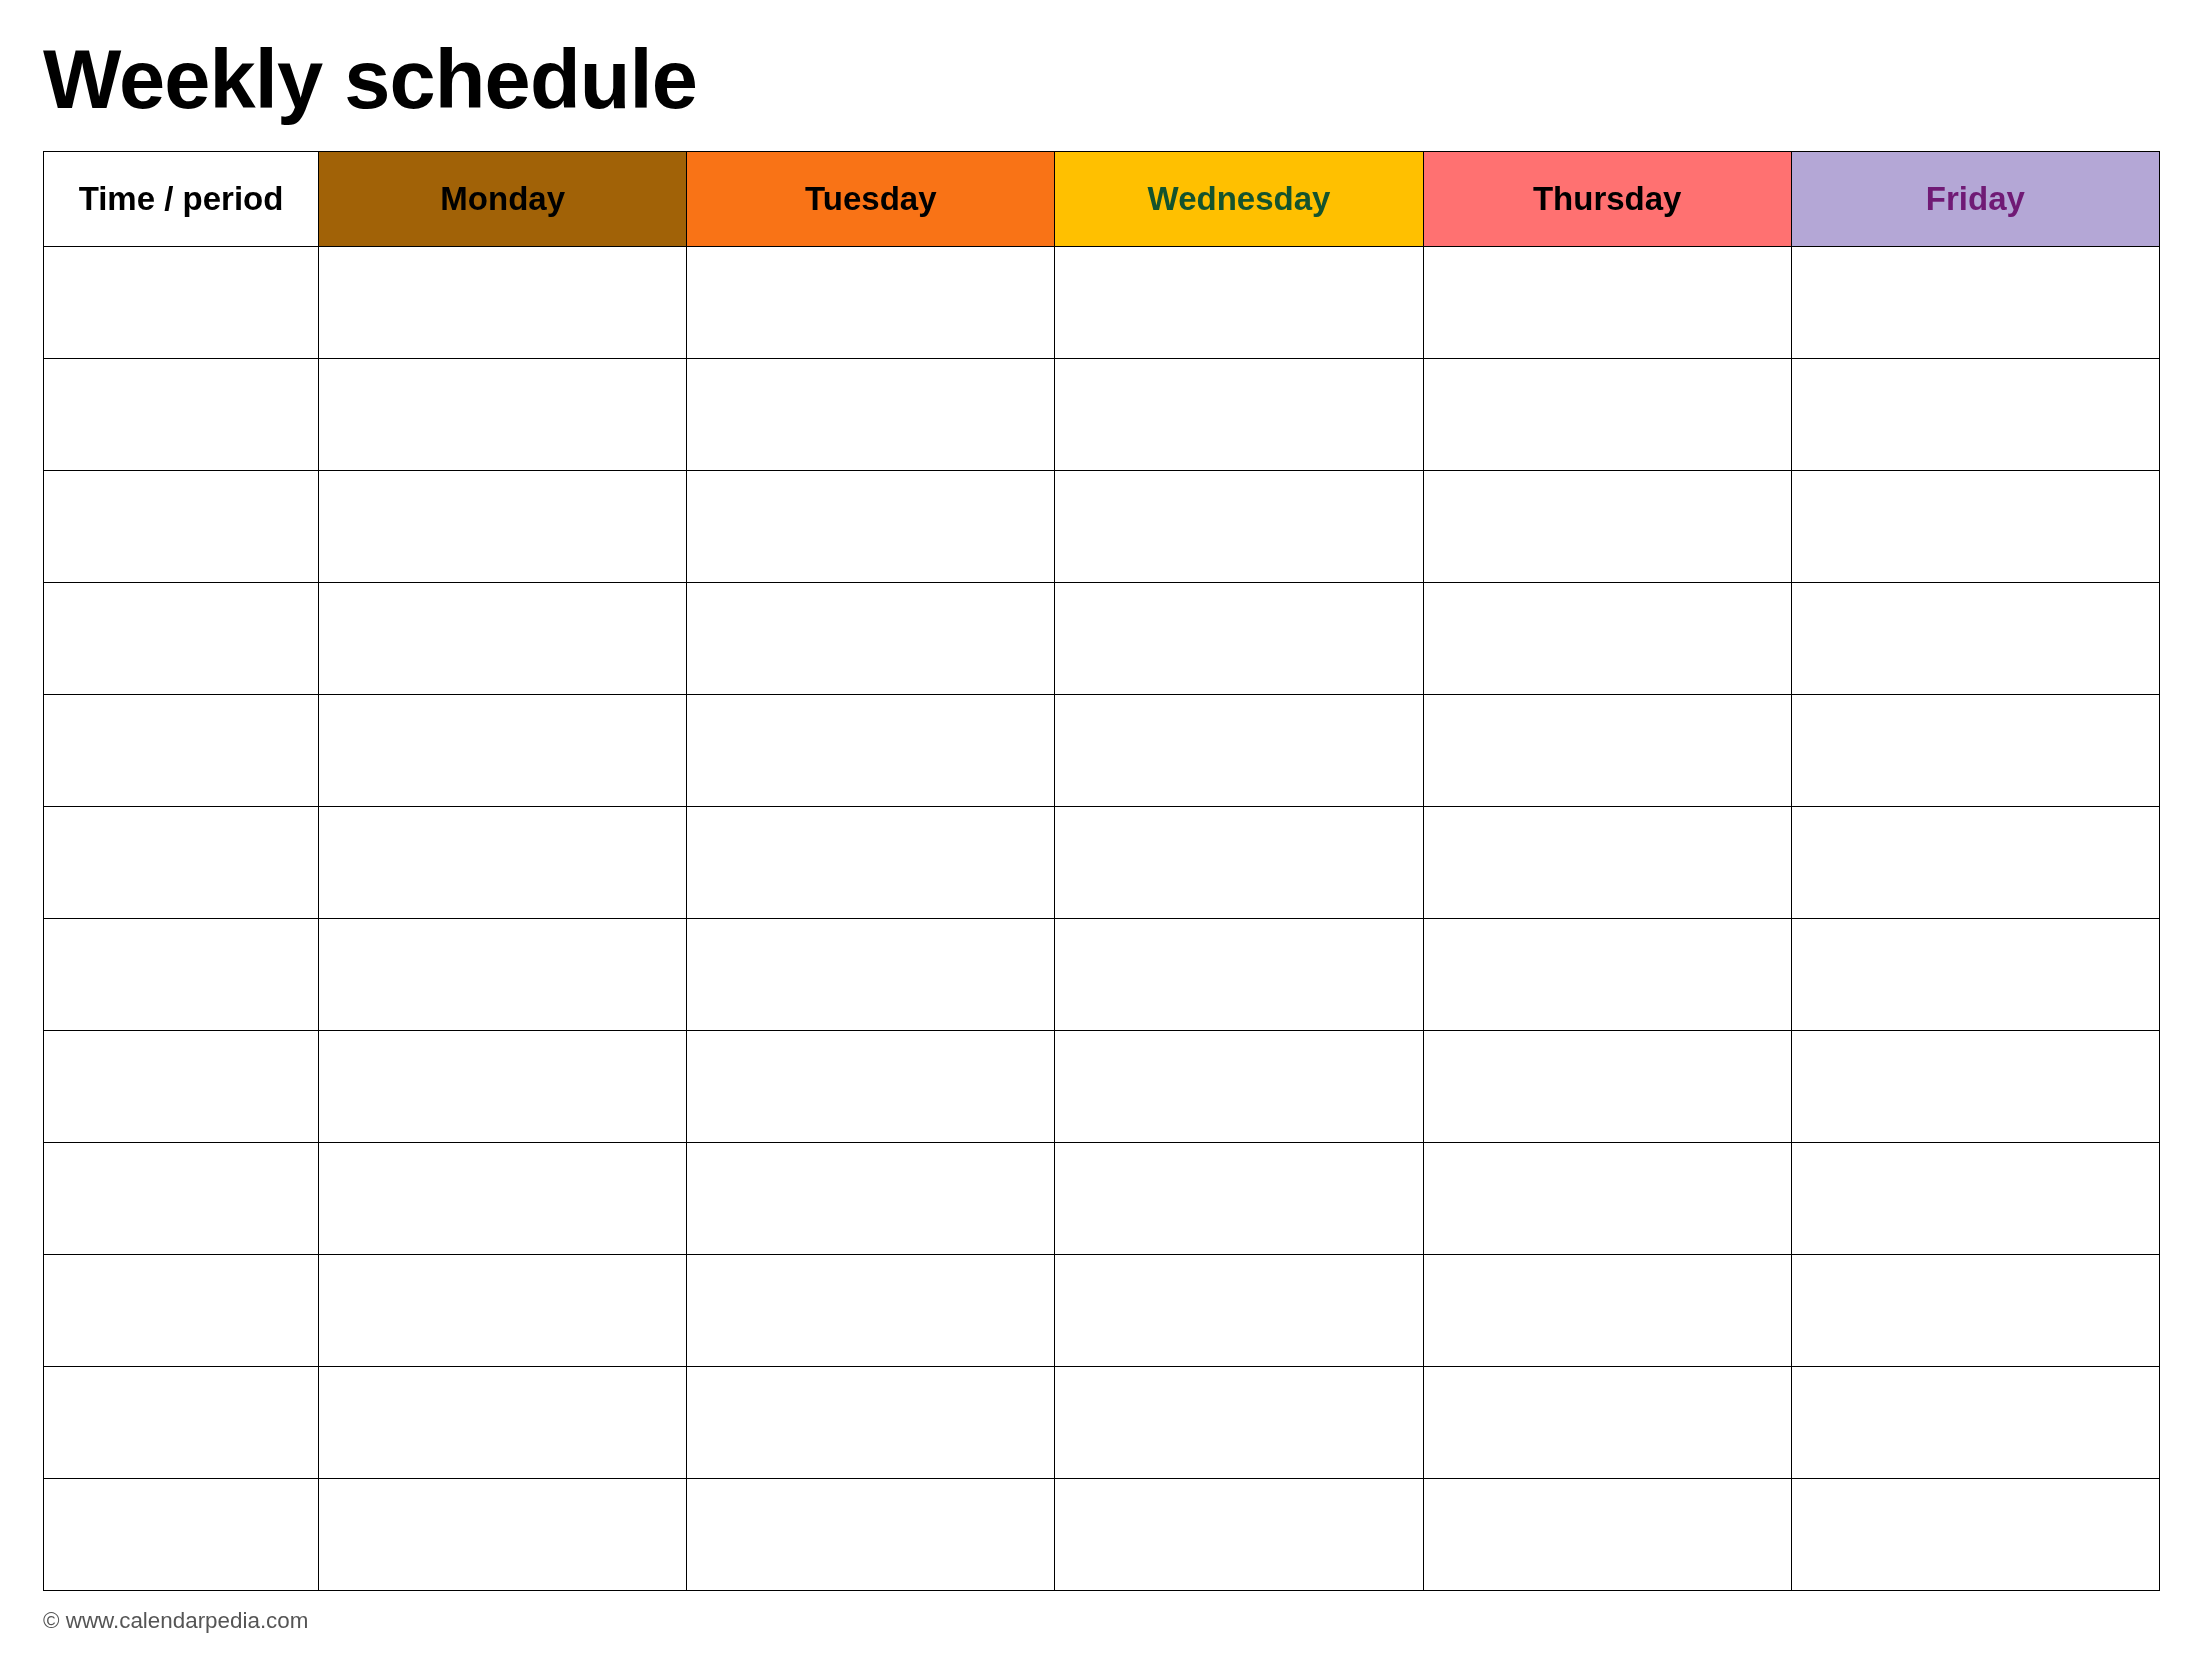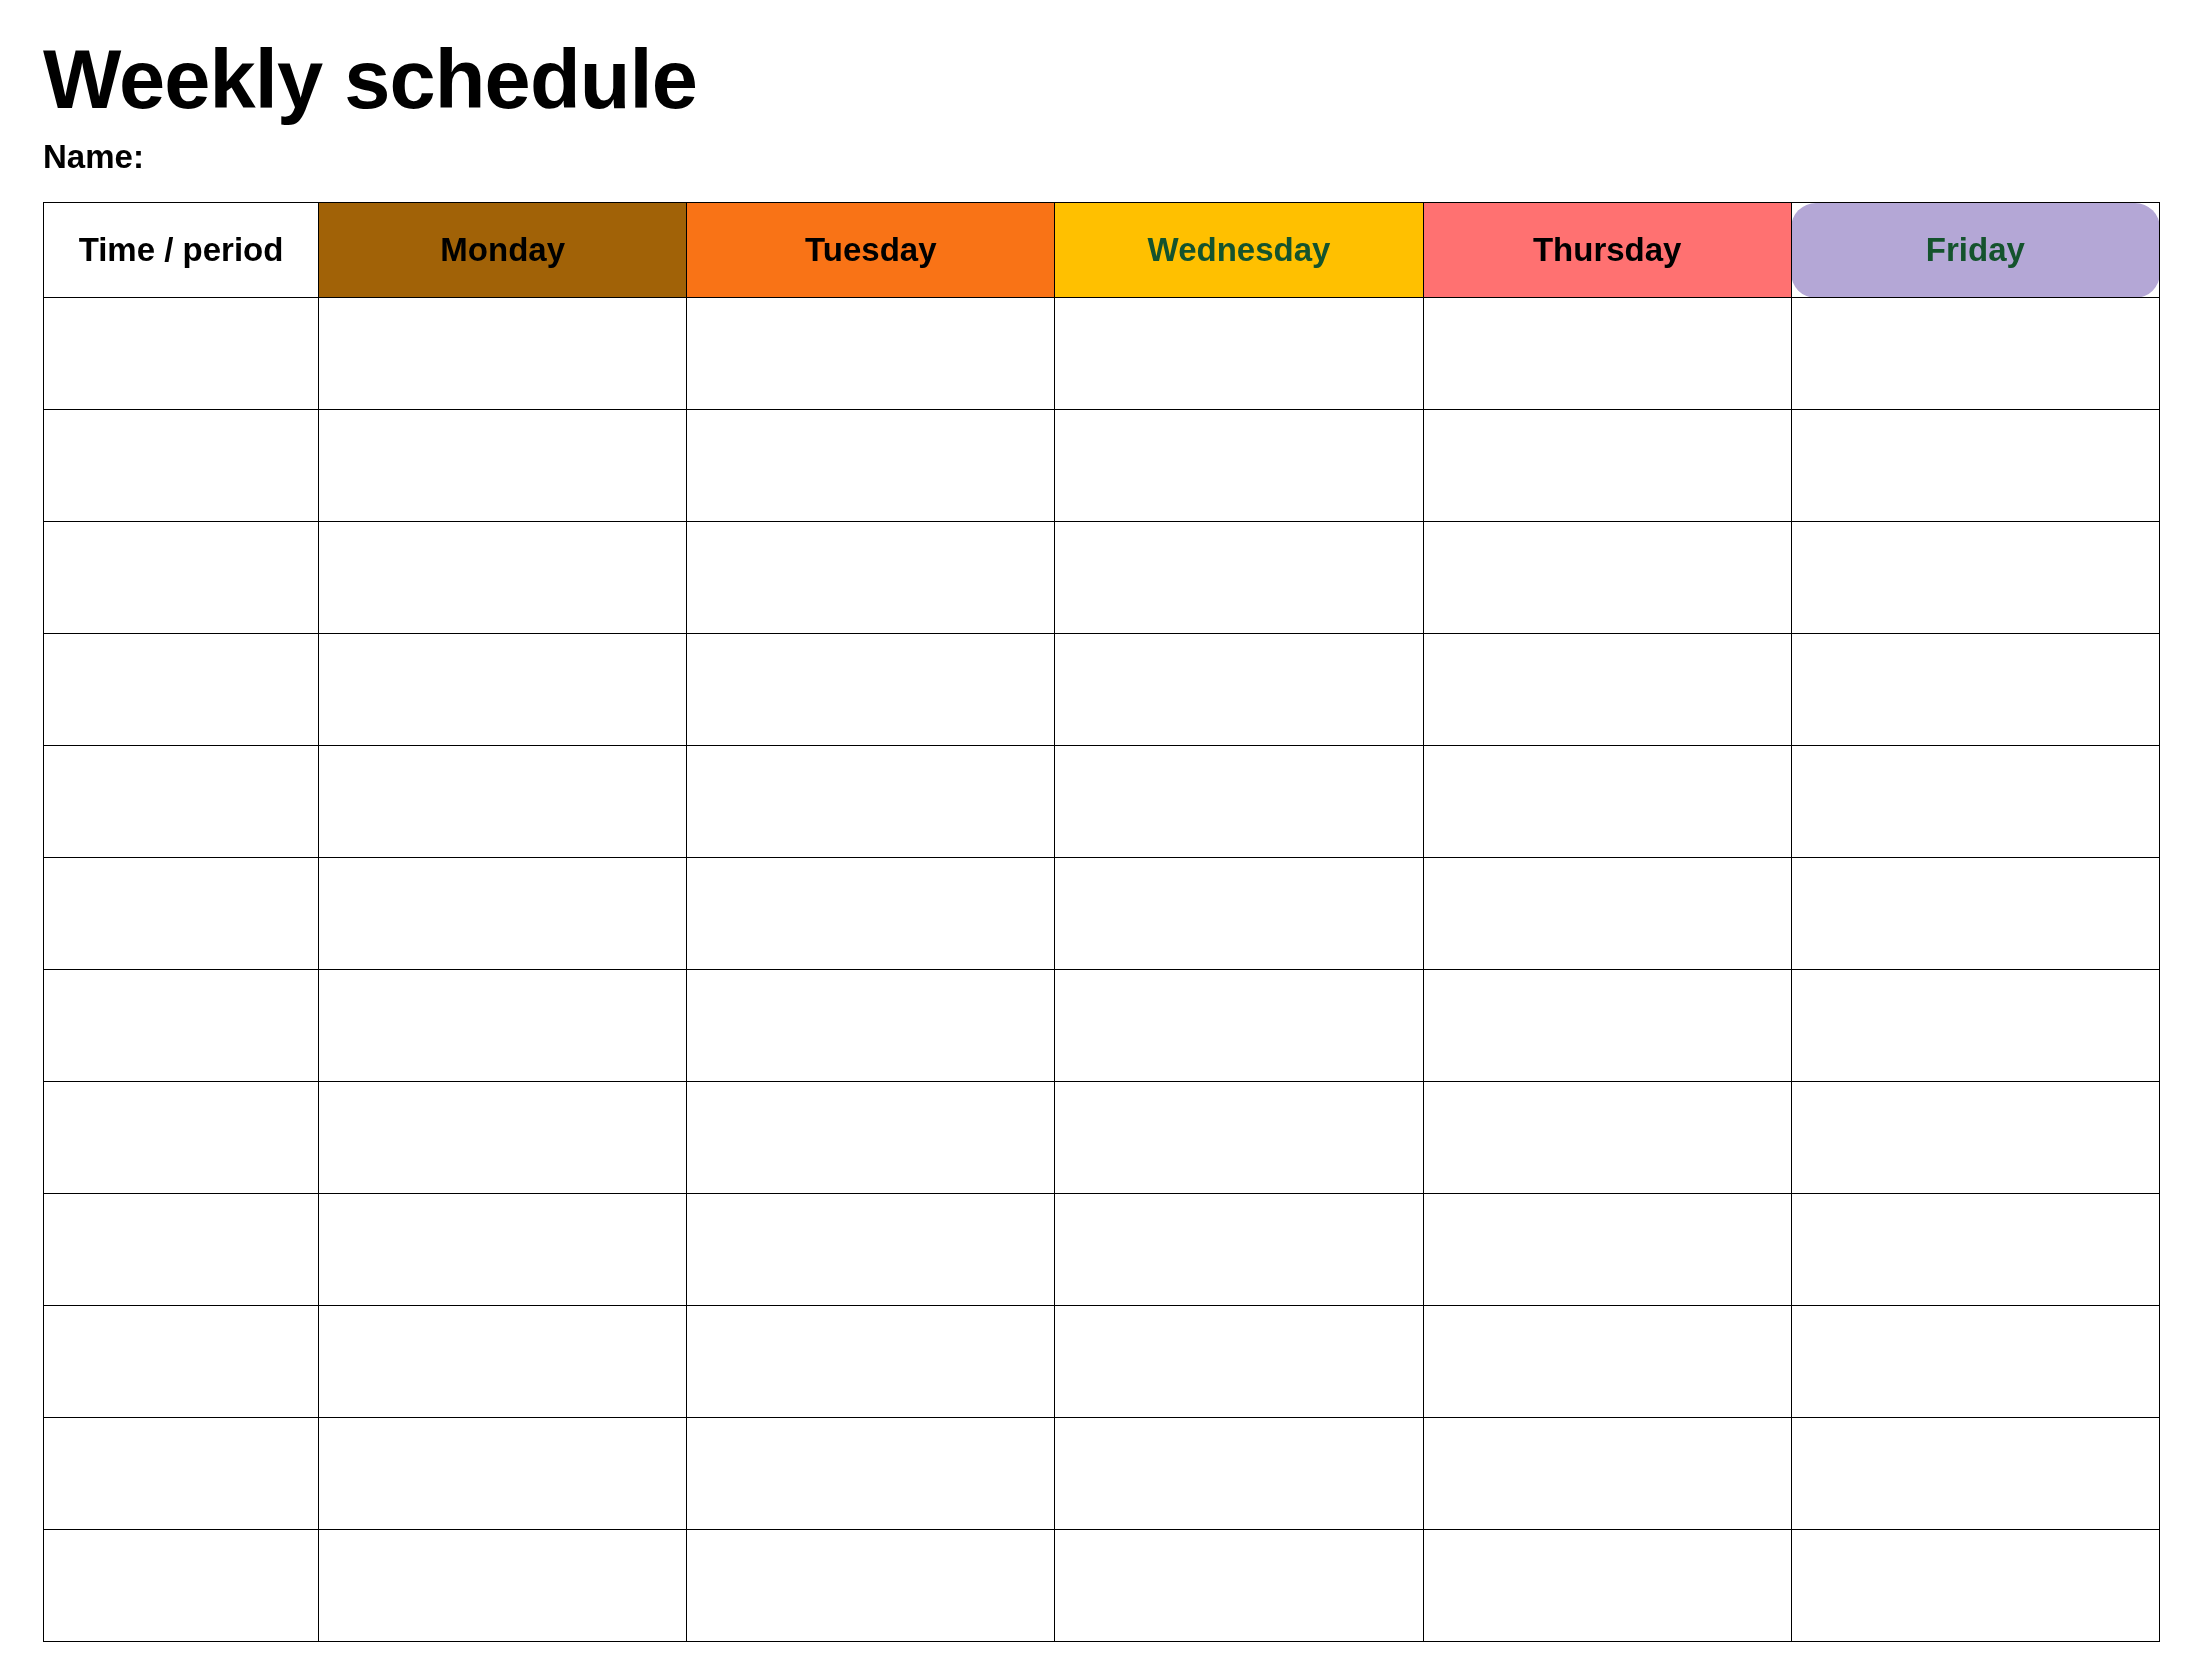--- a/index.html
+++ b/index.html
@@ -115,43 +115,41 @@
     }
 
     .th-thursday {
       background: #ff7171;
       color: #000000;
       width: 17.4%;
     }
 
     .th-friday {
       background: #b4a7d6;
-      color: #14532d;
-      width: 17.4%;
-      border-radius: 25px;
+      color: #701a75;
+      width: 17.4%;
     }
 
     .schedule-table td {
       background: #ffffff;
       height: 112px;
     }
 
     .footer {
       margin-top: 17px;
       font-size: 22.4px;
       color: #555555;
     }
   </style>
 </head>
 <body>
 
 <div class="header-section">
   <div class="title-area">
     <h1 class="main-title">Weekly schedule</h1>
-    <div class="name-label">Name:</div>
   </div>
 </div>
 
 <table class="schedule-table">
   <thead>
     <tr>
       <th class="th-time">Time / period</th>
       <th class="th-monday">Monday</th>
       <th class="th-tuesday">Tuesday</th>
       <th class="th-wednesday">Wednesday</th>

